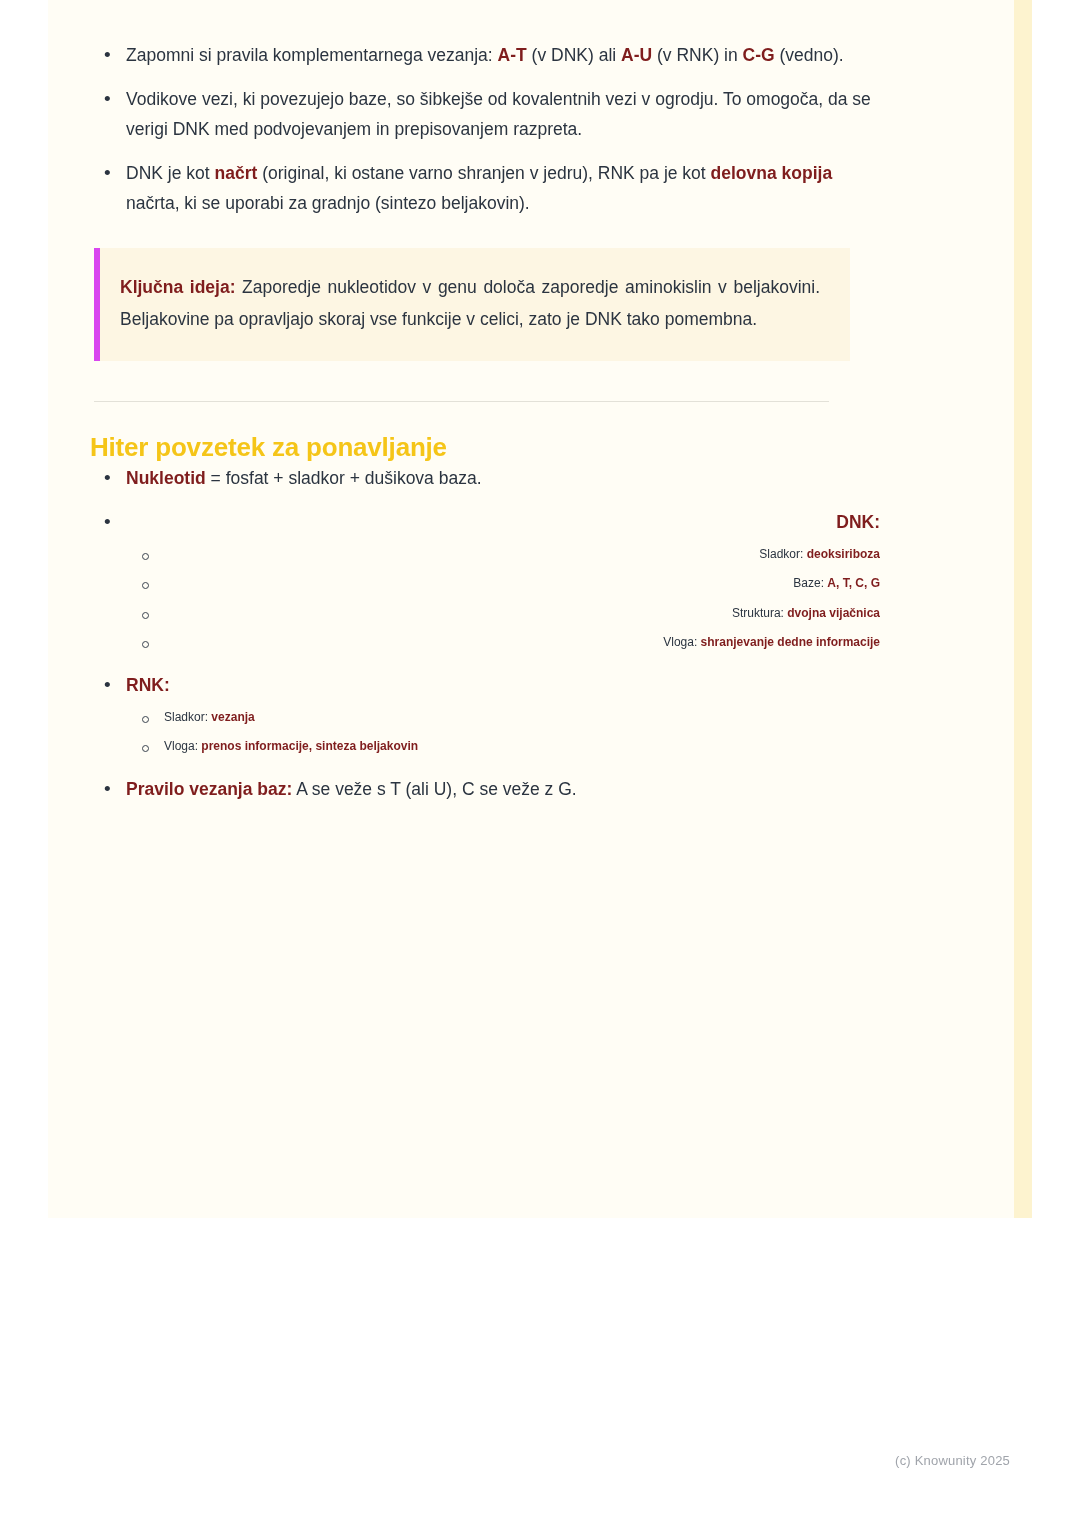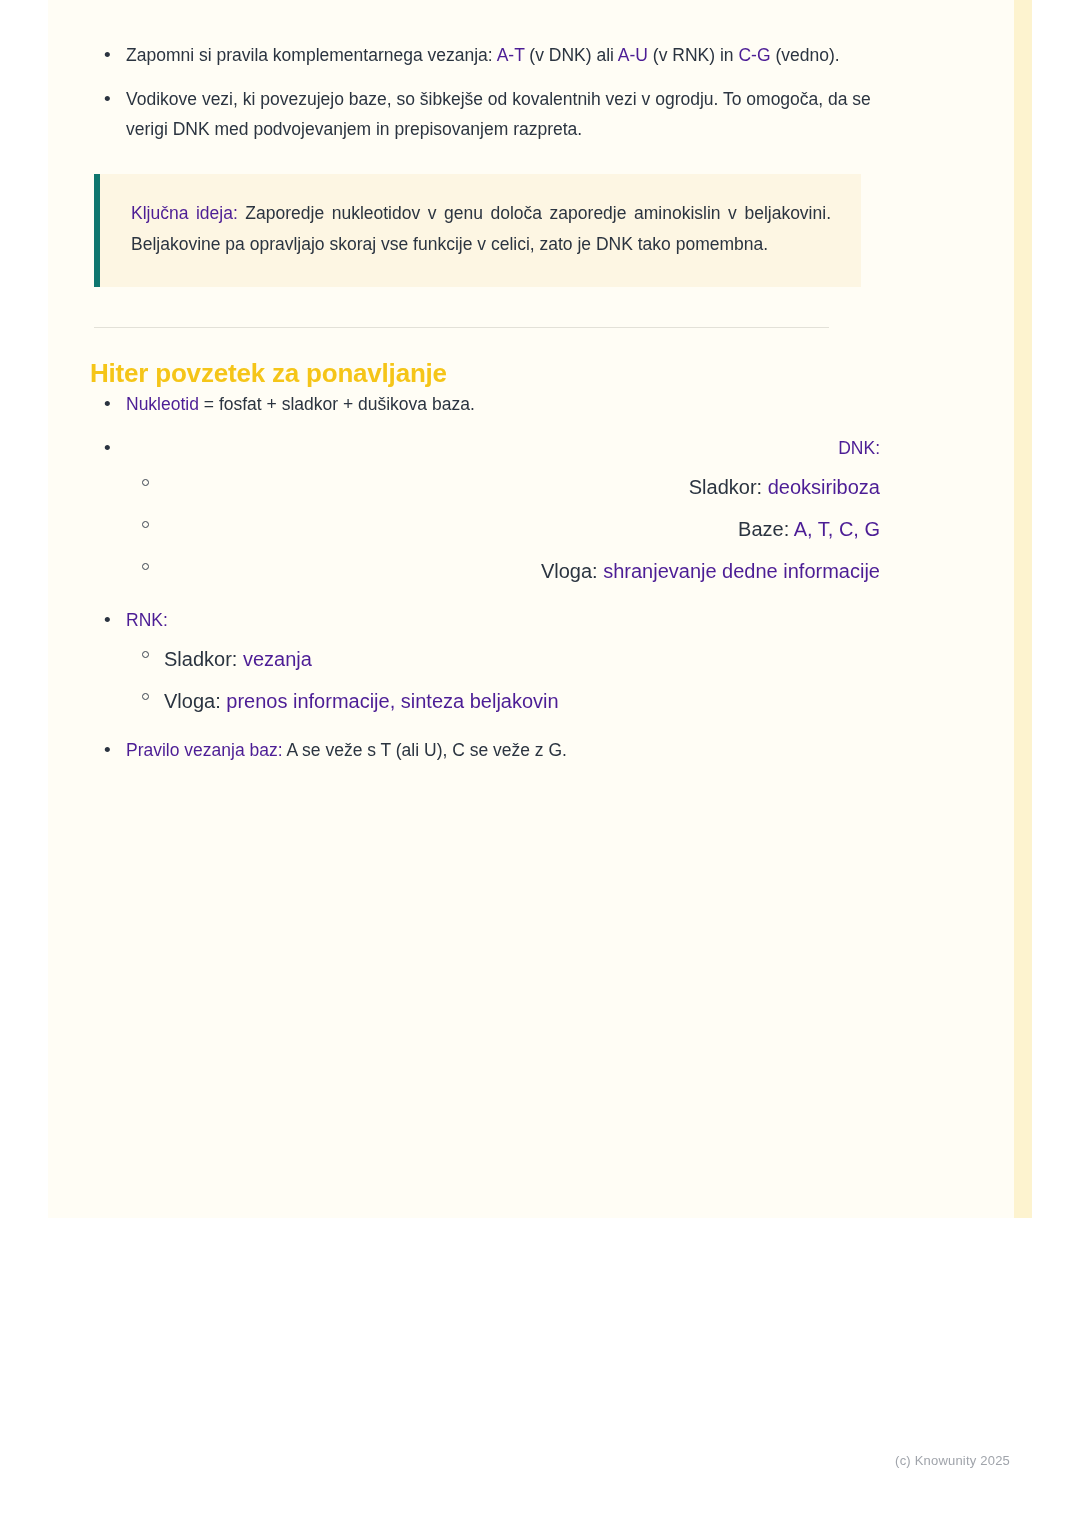--- a/index.html
+++ b/index.html
@@ -66,44 +66,44 @@
 
   ul.level2 {
     list-style: none;
     margin: 6px 0 0 0;
     padding: 0;
   }
   ul.level2 > li {
     position: relative;
     padding-left: 38px;
     margin: 8px 0 10px 0;
-    font-size: 20px;
+    font-size: 12px;
     line-height: 1.6;
     color: #2b3440;
   }
   ul.level2 > li::before {
     content: "";
     position: absolute;
     left: 16px;
     top: 8px;
     width: 7px;
     height: 7px;
     border: 1.6px solid #3b4450;
     border-radius: 50%;
     box-sizing: border-box;
   }
 
-  b, strong { font-weight: 400; color: #4c1d95; }
+  b, strong { font-weight: 700; color: #7f1d1d; }
 
   
   .callout {
     margin: 30px 0 0 4px;
     background: #fdf6e3;
-    border-left: 6px solid #0f766e;
-    padding: 24px 30px 26px 31px;
+    border-left: 6px solid #d946ef;
+    padding: 24px 30px 26px 20px;
     width: 700px;
     box-sizing: content-box;
   }
   .callout p {
     margin: 0;
     font-size: 17.5px;
     line-height: 1.78;
     text-align: justify;
     color: #2b3440;
   }
@@ -137,37 +137,39 @@
 <body>
 
 <div class="page">
   <div class="page-rail"></div>
 
   <div class="content">
 
     <ul class="level1" id="intro-list">
         <li><span>Zapomni si pravila komplementarnega vezanja: </span><strong>A-T</strong><span> (v DNK) ali </span><strong>A-U</strong><span> (v RNK) in </span><strong>C-G</strong><span> (vedno).</span></li>
         <li><span>Vodikove vezi, ki povezujejo baze, so šibkejše od kovalentnih vezi v ogrodju. To omogoča, da se verigi DNK med podvojevanjem in prepisovanjem razpreta.</span></li>
+        <li><span>DNK je kot </span><strong>načrt</strong><span> (original, ki ostane varno shranjen v jedru), RNK pa je kot </span><strong>delovna kopija</strong><span> načrta, ki se uporabi za gradnjo (sintezo beljakovin).</span></li>
       </ul>
 
     <div class="callout">
       <p>
         <strong>Ključna ideja:</strong><span> Zaporedje nukleotidov v genu določa zaporedje aminokislin v beljakovini. Beljakovine pa opravljajo skoraj vse funkcije v celici, zato je DNK tako pomembna.</span>
       </p>
     </div>
 
     <div class="divider"></div>
 
     <h2 class="section-title">Hiter povzetek za ponavljanje</h2>
 
     <ul class="level1" id="summary-list">
         <li><strong>Nukleotid</strong><span> = fosfat + sladkor + dušikova baza.</span></li>
         <li style="margin-bottom: 18px; text-align: right;"><strong>DNK:</strong><ul class="level2">
             <li><span>Sladkor: </span><strong>deoksiriboza</strong></li>
             <li><span>Baze: </span><strong>A, T, C, G</strong></li>
+            <li><span>Struktura: </span><strong>dvojna vijačnica</strong></li>
             <li><span>Vloga: </span><strong>shranjevanje dedne informacije</strong></li>
           </ul></li>
         <li style="margin-bottom: 18px;"><strong>RNK:</strong><ul class="level2">
             <li><span>Sladkor: </span><strong>vezanja</strong></li>
             <li><span>Vloga: </span><strong>prenos informacije, sinteza beljakovin</strong></li>
           </ul></li>
         <li><strong>Pravilo vezanja baz:</strong><span> A se veže s T (ali U), C se veže z G.</span></li>
       </ul>
 
   </div>

